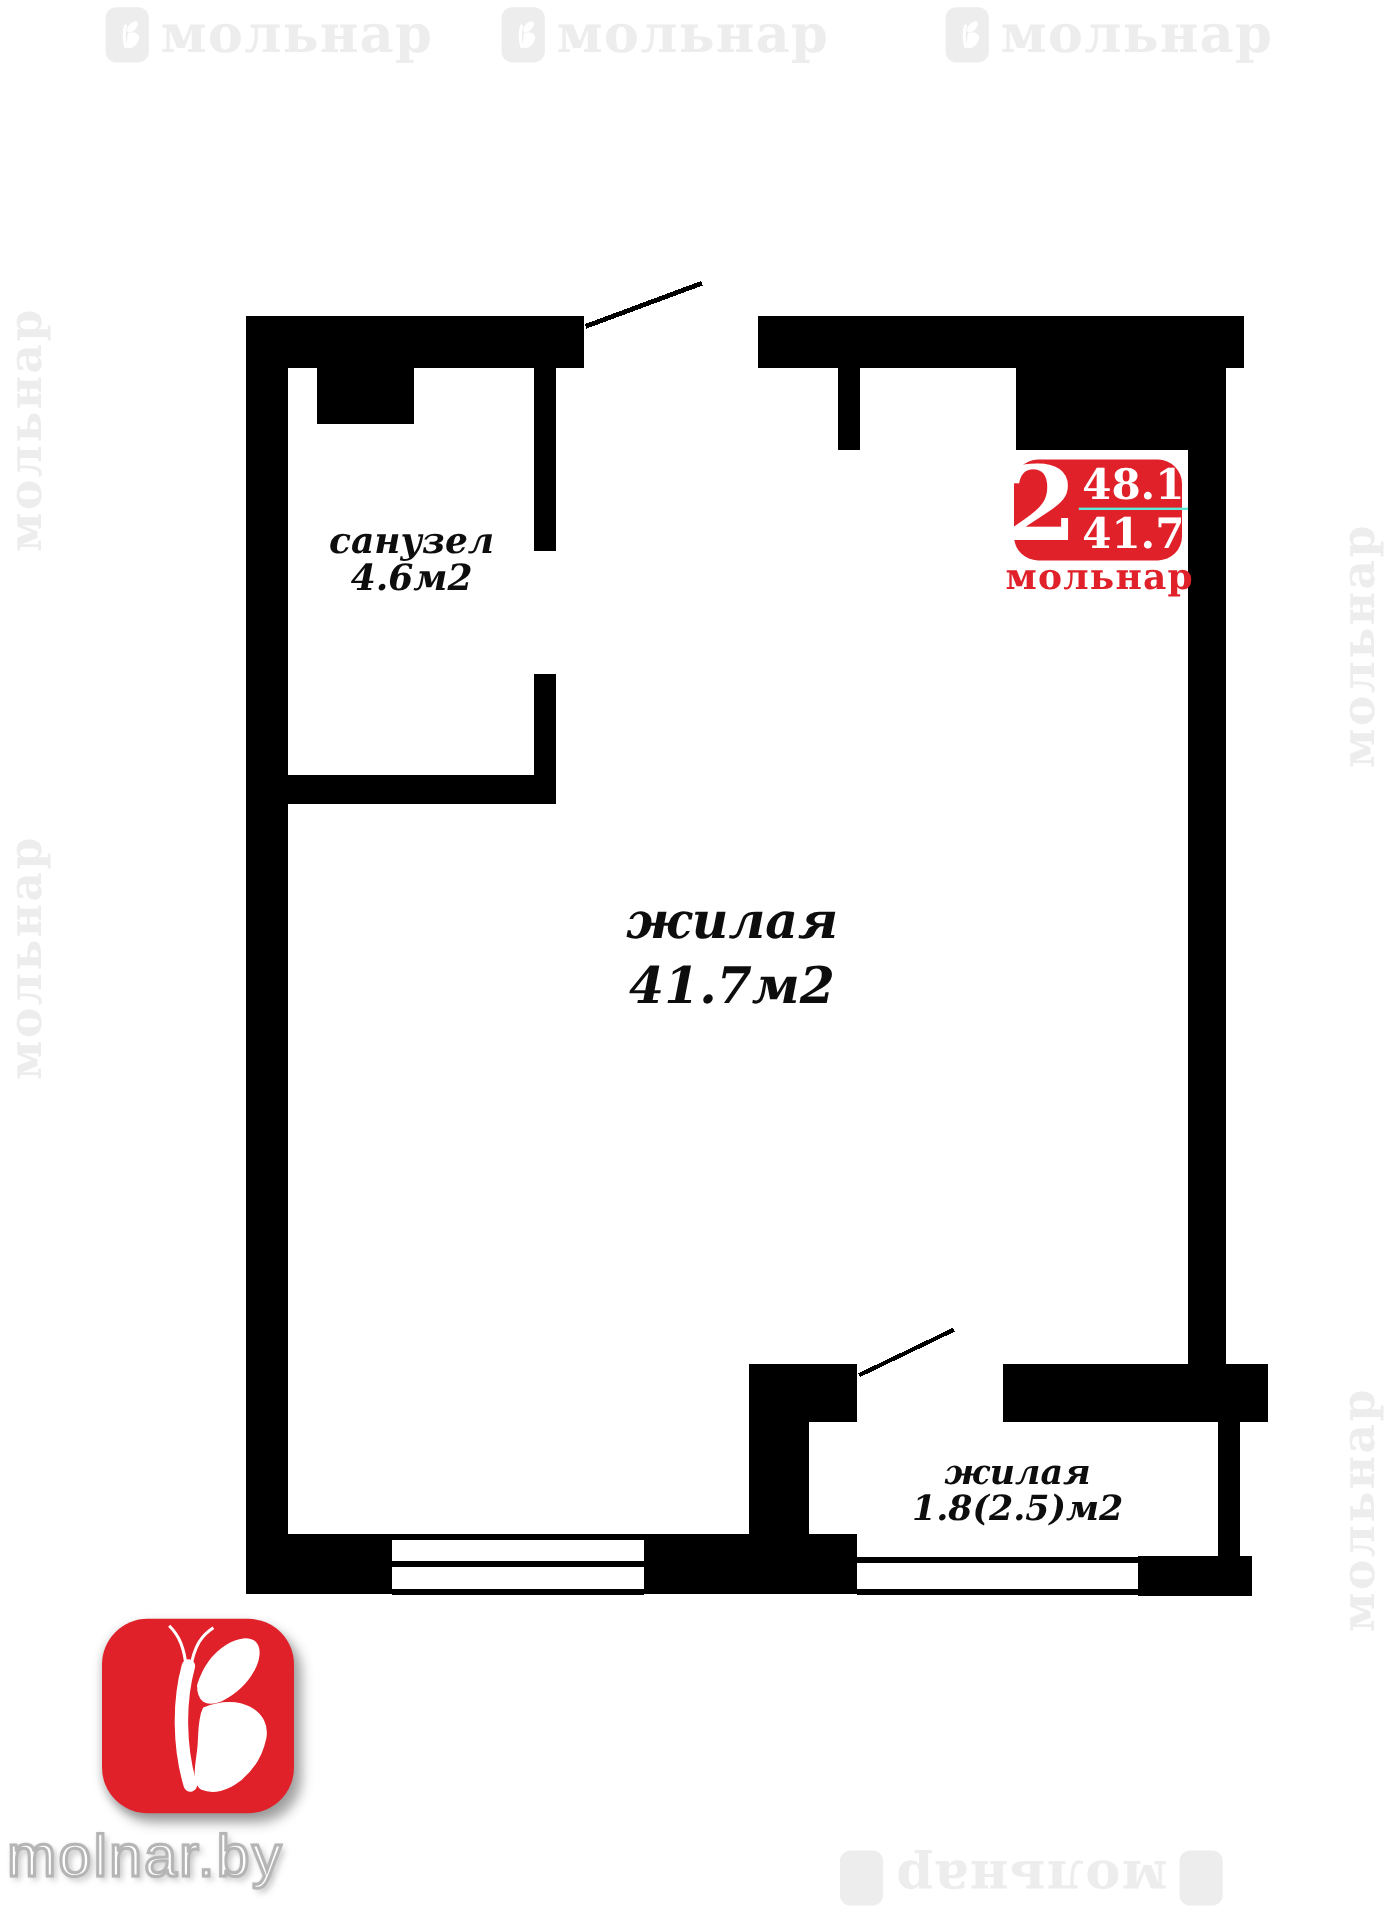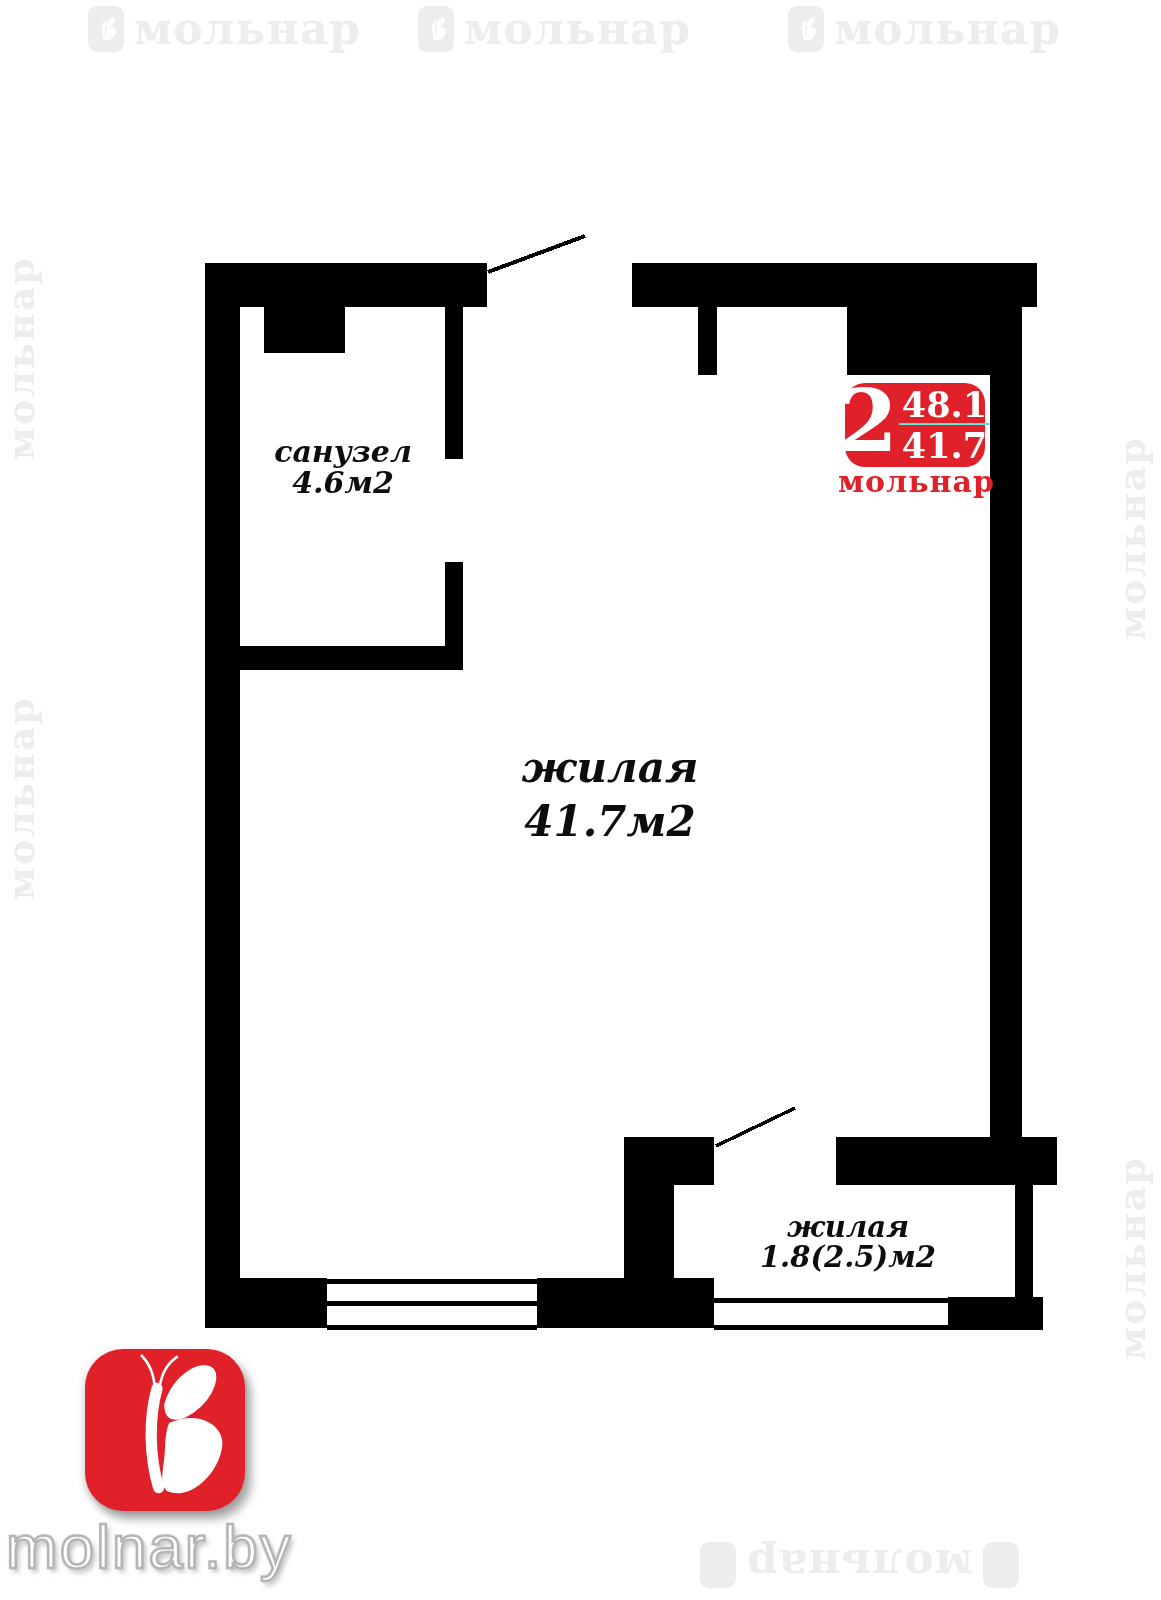--- a/index.html
+++ b/index.html
@@ -35,21 +35,21 @@
   .frac-top{font-size:35px;line-height:34px;border-bottom:2px solid #5eead4;
       padding:0 3px 1px 3px;}
   .frac-bottom{font-size:35px;line-height:34px;padding-top:4px;}
   .badge-brand{position:absolute;left:838px;top:466px;width:154px;text-align:center;
       color:#e0212a;font-size:30px;line-height:32px;font-weight:bold;letter-spacing:1px;}
   
   .logo-square{position:absolute;left:85px;top:1349px;width:160px;height:162px;
       background:#e0212a;border-radius:38px;
       box-shadow:6px 8px 10px rgba(60,60,60,0.45), -2px 2px 6px rgba(120,120,120,0.25);}
   .site-text{position:absolute;left:6px;top:1512px;width:320px;
-      font-family:"Liberation Sans",sans-serif;font-size:62px;line-height:70px;
+      font-family:"Liberation Sans",sans-serif;font-size:49px;line-height:70px;
       font-weight:400;letter-spacing:2px;color:#ffffff;
       -webkit-text-stroke:2.5px #b5b5b5;
       text-shadow:0 0 3px #bbbbbb, 3px 4px 5px rgba(130,130,130,0.55);}
 </style>
 </head>
 <body>
 
 <div class="canvas">
 
   <div class="wm wm-row" style="left:88px;top:6px;">

